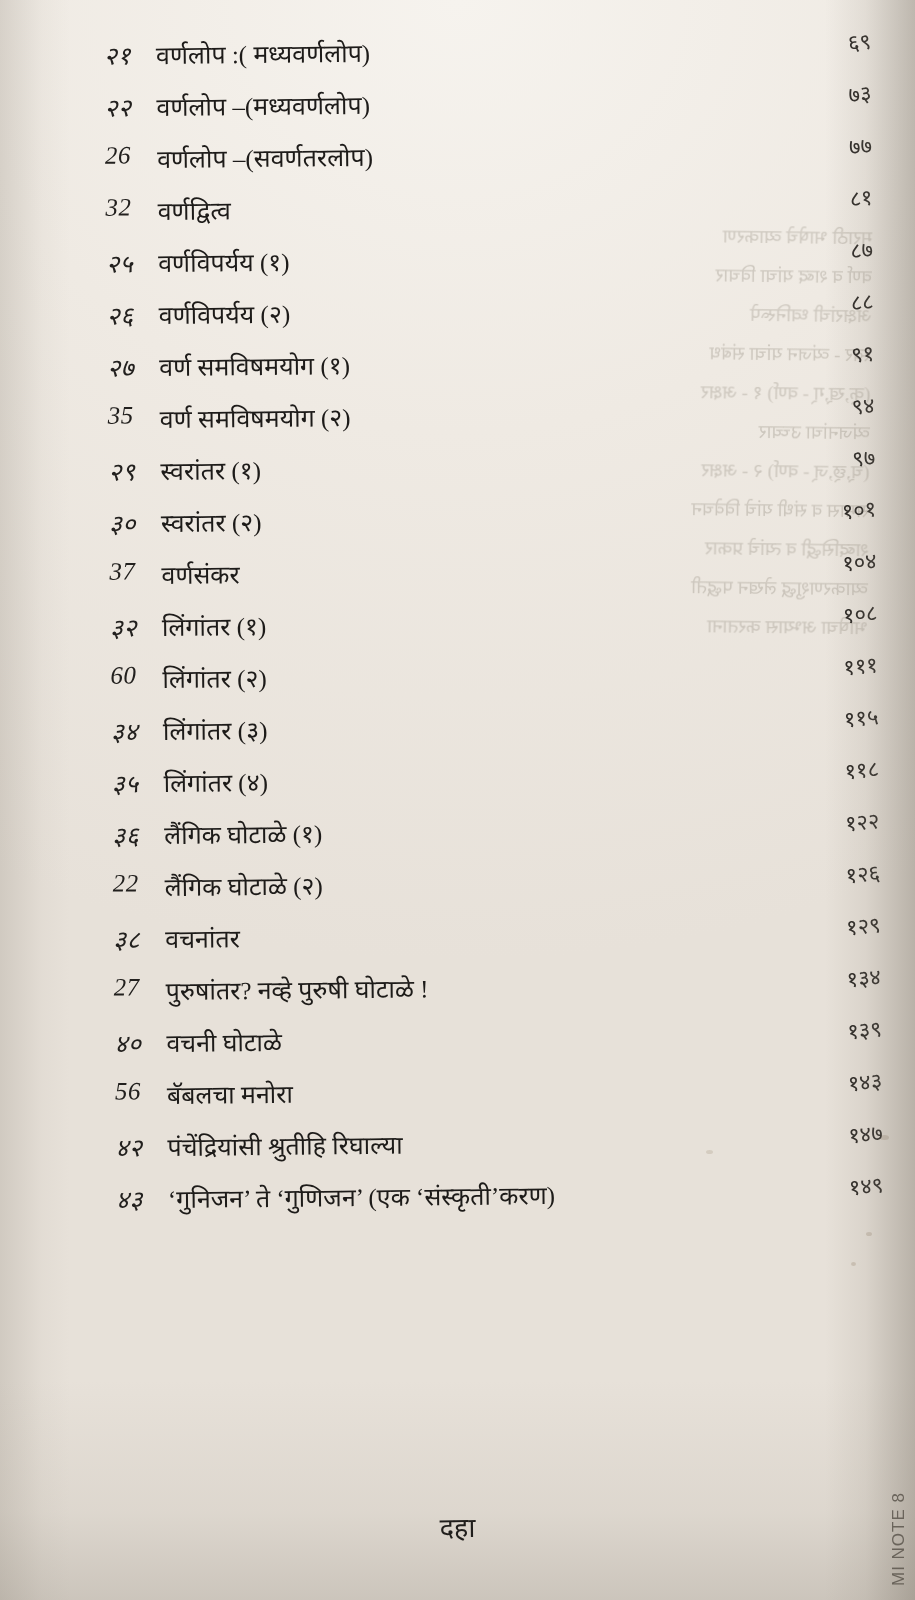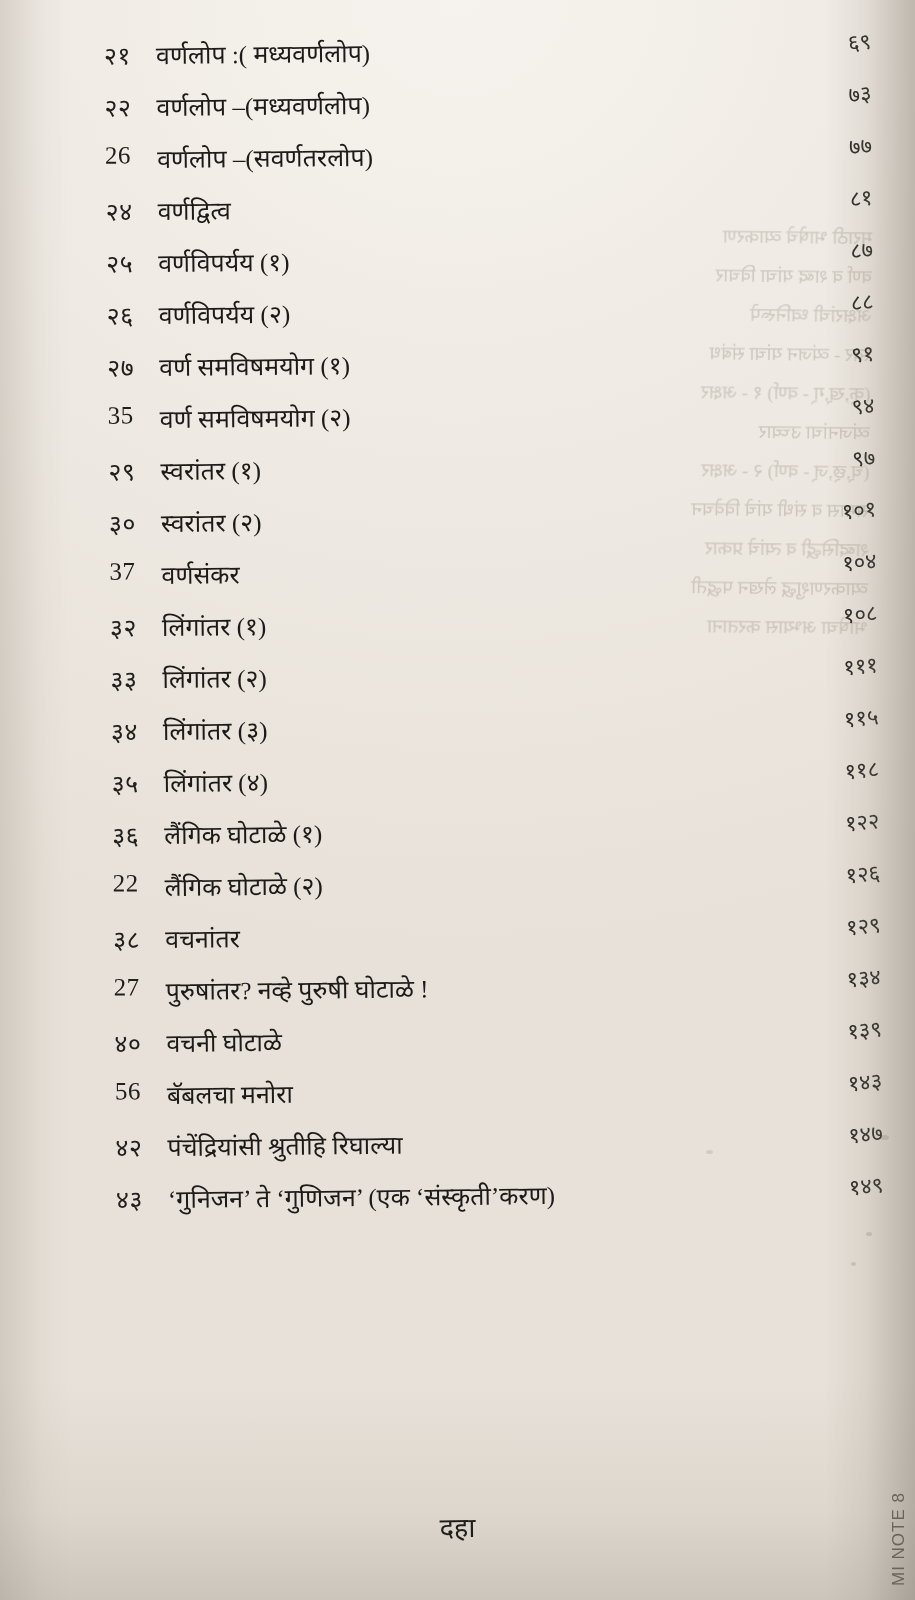--- a/index.html
+++ b/index.html
@@ -80,20 +80,21 @@
     padding-right: 40px;
   }
   .toc-num {
     position: absolute;
     left: 110px;
     top: 0;
     width: 52px;
     font-size: 25px;
     color: #22201e;
     letter-spacing: 0.5px;
+    font-style: italic;
   }
   .toc-title {
     position: absolute;
     left: 162px;
     top: 0;
     font-size: 25px;
     color: #1d1b19;
     white-space: nowrap;
   }
   .toc-page {
@@ -174,21 +175,21 @@
         <span class="toc-num">२२</span>
         <span class="toc-title">वर्णलोप –(मध्यवर्णलोप)</span>
         <span class="toc-page">७३</span>
       </div>
       <div class="toc-row">
         <span class="toc-num">26</span>
         <span class="toc-title">वर्णलोप –(सवर्णतरलोप)</span>
         <span class="toc-page">७७</span>
       </div>
       <div class="toc-row">
-        <span class="toc-num">२४</span>
+        <span class="toc-num">32</span>
         <span class="toc-title">वर्णद्वित्व</span>
         <span class="toc-page">८१</span>
       </div>
       <div class="toc-row">
         <span class="toc-num">२५</span>
         <span class="toc-title">वर्णविपर्यय (१)</span>
         <span class="toc-page">८७</span>
       </div>
       <div class="toc-row">
         <span class="toc-num">२६</span>
@@ -219,21 +220,21 @@
         <span class="toc-num">37</span>
         <span class="toc-title">वर्णसंकर</span>
         <span class="toc-page">१०४</span>
       </div>
       <div class="toc-row">
         <span class="toc-num">३२</span>
         <span class="toc-title">लिंगांतर (१)</span>
         <span class="toc-page">१०८</span>
       </div>
       <div class="toc-row">
-        <span class="toc-num">३३</span>
+        <span class="toc-num">60</span>
         <span class="toc-title">लिंगांतर (२)</span>
         <span class="toc-page">१११</span>
       </div>
       <div class="toc-row">
         <span class="toc-num">३४</span>
         <span class="toc-title">लिंगांतर (३)</span>
         <span class="toc-page">११५</span>
       </div>
       <div class="toc-row">
         <span class="toc-num">३५</span>

